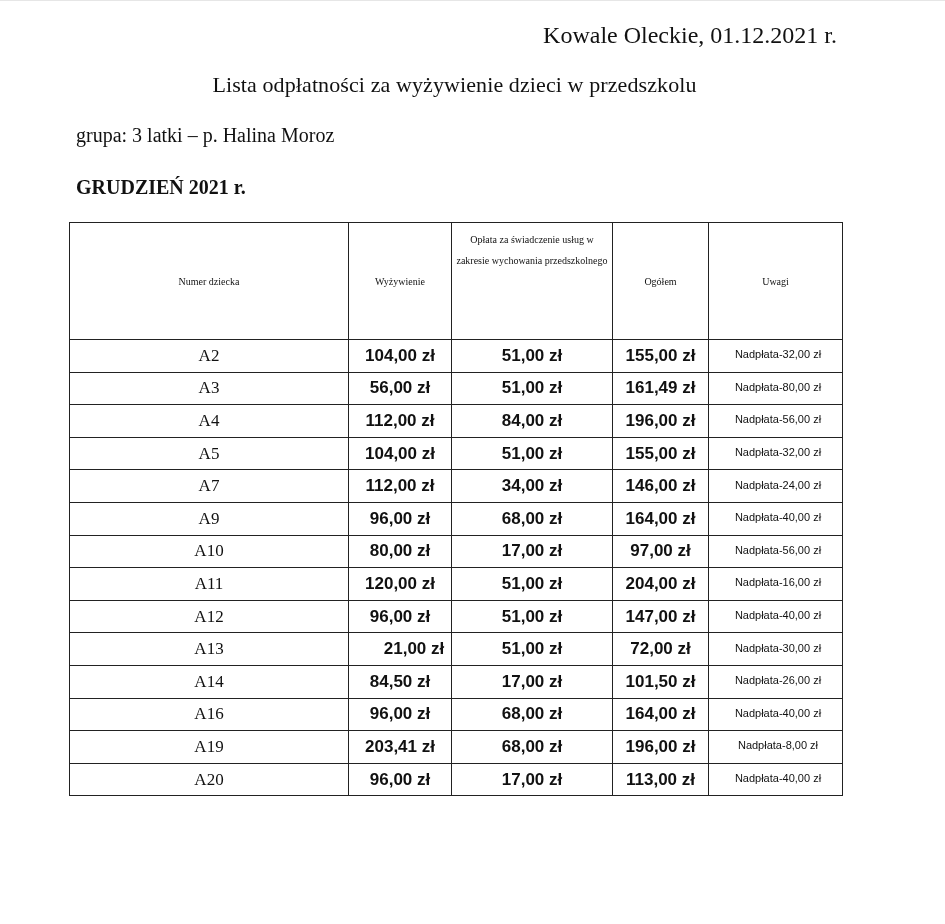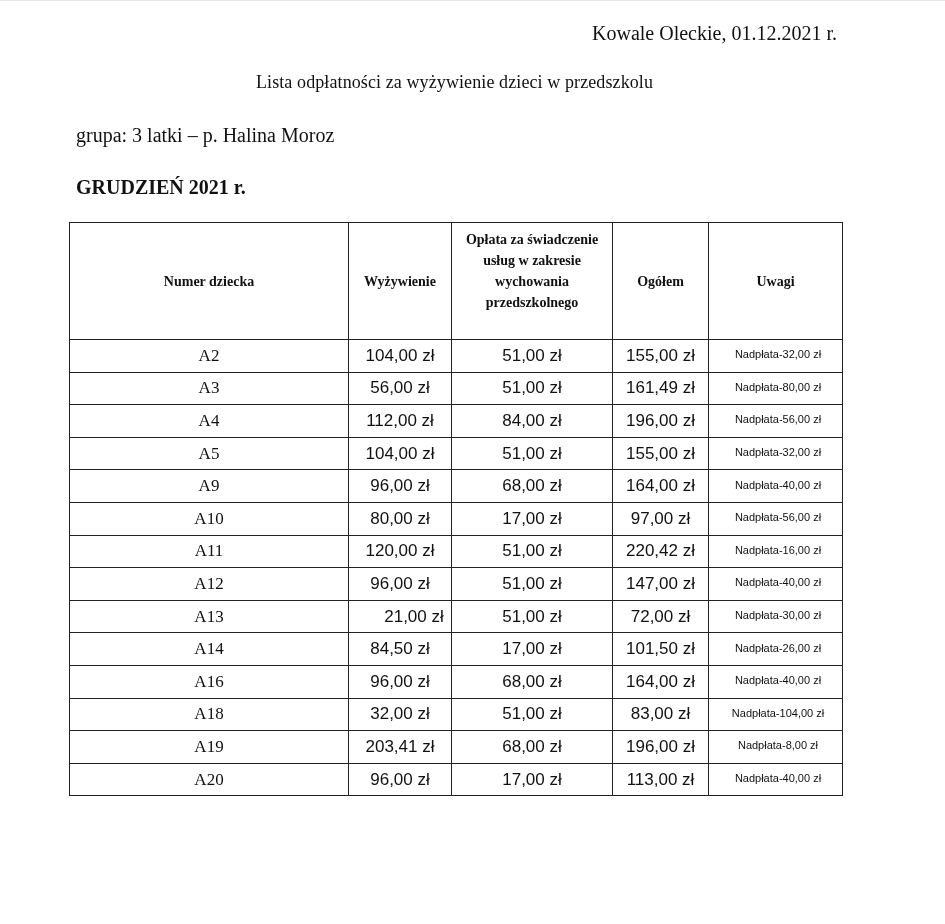--- a/index.html
+++ b/index.html
@@ -3,52 +3,52 @@
 <meta charset="utf-8">
 <style>
   html, body { margin: 0; padding: 0; background: #ffffff; }
   body {
     width: 945px; height: 924px; position: relative; overflow: hidden;
     font-family: "Liberation Serif", serif; color: #111;
   }
   .topline { position: absolute; left: 0; top: 0; width: 945px; height: 1px; background: #e6e6e6; }
   .date {
     position: absolute; right: 108px; top: 22px;
-    font-size: 20px;
+    font-size: 24px;
   }
   .title {
     position: absolute; left: 0; width: 945px; top: 72px; text-align: center;
-    font-size: 18px; letter-spacing: 0.1px;
+    font-size: 22px; letter-spacing: 0.1px;
   }
   .title span { position: relative; left: -18px; }
   .group {
     position: absolute; left: 76px; top: 124px; font-size: 20px;
   }
   .month {
     position: absolute; left: 76px; top: 176px; font-size: 20px; font-weight: bold;
     text-underline-offset: 3px;
   }
   table.fees {
     position: absolute; left: 69px; top: 222px;
     border-collapse: collapse; table-layout: fixed;
     width: 773px;
   }
   table.fees th, table.fees td {
     border: 1px solid #222; padding: 0;
   }
   table.fees th {
     height: 110px; font-family: "Liberation Serif", serif;
-    font-size: 14px; font-weight: bold; text-align: center; vertical-align: middle;
+    font-size: 10px; font-weight: normal; text-align: center; vertical-align: middle;
     line-height: 21px;
   }
   table.fees th.multi { padding: 6px 4px 0 4px; vertical-align: top; }
   table.fees td { height: 28.6px; text-align: center; vertical-align: middle; }
   td.id { font-family: "Liberation Serif", serif; font-size: 17px; }
-  td.num { font-family: "Liberation Sans", sans-serif; font-size: 17px; }
-  td.num.bold { font-weight: normal; padding-left: 28px; }
+  td.num { font-family: "Liberation Sans", sans-serif; font-size: 17px; font-weight: bold; }
+  td.num.bold { font-weight: bold; padding-left: 28px; }
   td.note {
     font-family: "Liberation Sans", sans-serif; font-size: 11px; text-align: left;
     padding-left: 5px !important; vertical-align: bottom; padding-bottom: 3px !important; margin-left: 20px;
   }
   col.c1 { width: 279px; } col.c2 { width: 103px; } col.c3 { width: 161px; }
   col.c4 { width: 96px; } col.c5 { width: 134px; }
 </style>
 </head>
 <body>
 
@@ -99,38 +99,45 @@
         <td class="note">Nadpłata-56,00 zł</td>
       </tr>
       <tr>
         <td class="id">A5</td>
         <td class="num">104,00 zł</td>
         <td class="num">51,00 zł</td>
         <td class="num">155,00 zł</td>
         <td class="note">Nadpłata-32,00 zł</td>
       </tr>
       <tr>
+        <td class="id">A7</td>
+        <td class="num">112,00 zł</td>
+        <td class="num">34,00 zł</td>
+        <td class="num">146,00 zł</td>
+        <td class="note">Nadpłata-24,00 zł</td>
+      </tr>
+      <tr>
         <td class="id">A9</td>
         <td class="num">96,00 zł</td>
         <td class="num">68,00 zł</td>
         <td class="num">164,00 zł</td>
         <td class="note">Nadpłata-40,00 zł</td>
       </tr>
       <tr>
         <td class="id">A10</td>
         <td class="num">80,00 zł</td>
         <td class="num">17,00 zł</td>
         <td class="num">97,00 zł</td>
         <td class="note">Nadpłata-56,00 zł</td>
       </tr>
       <tr>
         <td class="id">A11</td>
         <td class="num">120,00 zł</td>
         <td class="num">51,00 zł</td>
-        <td class="num">220,42 zł</td>
+        <td class="num">204,00 zł</td>
         <td class="note">Nadpłata-16,00 zł</td>
       </tr>
       <tr>
         <td class="id">A12</td>
         <td class="num">96,00 zł</td>
         <td class="num">51,00 zł</td>
         <td class="num">147,00 zł</td>
         <td class="note">Nadpłata-40,00 zł</td>
       </tr>
       <tr>
@@ -148,27 +155,20 @@
         <td class="note">Nadpłata-26,00 zł</td>
       </tr>
       <tr>
         <td class="id">A16</td>
         <td class="num">96,00 zł</td>
         <td class="num">68,00 zł</td>
         <td class="num">164,00 zł</td>
         <td class="note">Nadpłata-40,00 zł</td>
       </tr>
       <tr>
-        <td class="id">A18</td>
-        <td class="num">32,00 zł</td>
-        <td class="num">51,00 zł</td>
-        <td class="num">83,00 zł</td>
-        <td class="note">Nadpłata-104,00 zł</td>
-      </tr>
-      <tr>
         <td class="id">A19</td>
         <td class="num">203,41 zł</td>
         <td class="num">68,00 zł</td>
         <td class="num">196,00 zł</td>
         <td class="note">Nadpłata-8,00 zł</td>
       </tr>
       <tr>
         <td class="id">A20</td>
         <td class="num">96,00 zł</td>
         <td class="num">17,00 zł</td>

